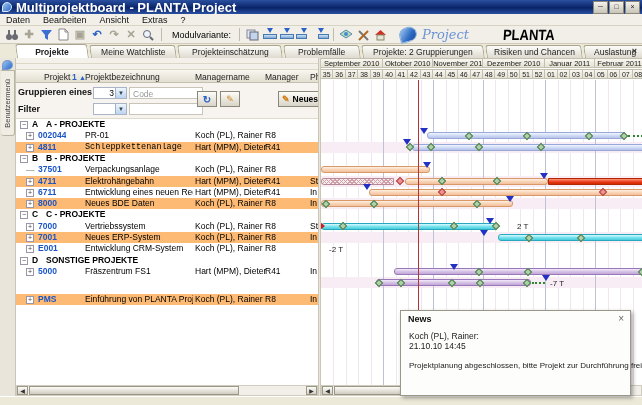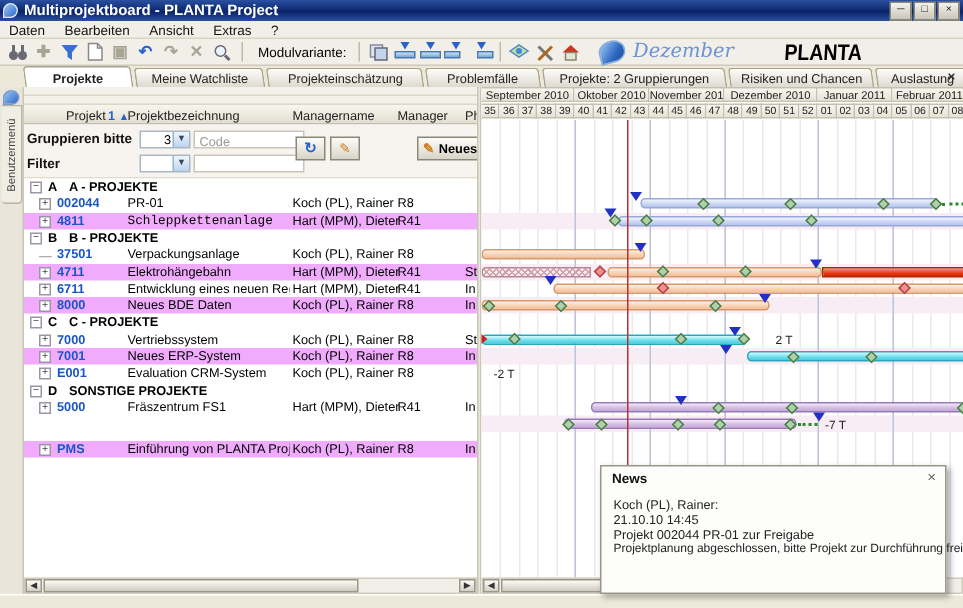--- a/index.html
+++ b/index.html
@@ -3,21 +3,21 @@
 <meta charset="utf-8">
 <style>
   html,body{margin:0;padding:0;}
   body{font-family:"Liberation Sans",sans-serif;background:#d4d0c8;}
   #screen{position:relative;width:642px;height:405px;overflow:hidden;background:#ece9d8;font-size:9px;color:#000;}
 
   
   #titlebar{position:absolute;left:0;top:0;width:642px;height:14px;
     background:linear-gradient(180deg,#2a50a0 0%,#0a246a 55%,#2a50a0 100%);
     color:#fff;display:flex;align-items:center;padding:0 2px;box-sizing:border-box;}
-  #titlebar .ttl{font-size:10px;font-weight:bold;margin-left:4px;white-space:nowrap;text-align:center;}
+  #titlebar .ttl{font-size:13px;font-weight:bold;margin-left:4px;white-space:nowrap;text-align:center;}
   .appswirl{width:10px;height:10px;border-radius:50% 50% 50% 0;background:linear-gradient(135deg,#9cc4f0,#2a6acc);border:1px solid #dce8fa;box-sizing:border-box;}
   .winbtns{margin-left:auto;display:flex;gap:1px;}
   .winbtn{width:13px;height:11px;background:linear-gradient(180deg,#f4f2ec,#c8c4b8);border:1px solid #8a8878;font-size:7px;line-height:9px;text-align:center;color:#222;}
 
   
   #menubar{position:absolute;left:0;top:14px;width:642px;height:12px;background:#f1efe8;border-bottom:1px solid #d8d4c4;display:flex;align-items:center;padding-left:6px;box-sizing:border-box;}
   .menuitem{margin-right:13px;font-size:9px;color:#111;text-align:center;}
 
   
   #toolbar{position:absolute;left:0;top:26px;width:642px;height:18px;background:#f1efe8;border-bottom:1px solid #cfcaba;display:flex;align-items:center;padding-left:4px;box-sizing:border-box;}
@@ -60,21 +60,21 @@
   #controls{position:absolute;left:0;top:25px;width:302px;height:36px;background:#f7f3ef;border-bottom:1px solid #e0dccc;box-sizing:border-box;}
   .ctl-label{position:absolute;font-weight:bold;font-size:9px;color:#111;}
   .spinbox{position:absolute;width:34px;height:12px;background:#fff;border:1px solid #aab4c4;font-size:8.5px;text-align:right;box-sizing:border-box;padding-right:12px;line-height:11px;}
   .spinarr{position:absolute;right:0;top:0;width:10px;height:10px;background:linear-gradient(180deg,#eef6fe,#bcd4ee);border-left:1px solid #9ab4cc;font-size:6px;text-align:center;line-height:10px;color:#345;}
   .ctl-field{position:absolute;width:74px;height:12px;background:#fff;border:1px solid #c8c4b8;font-size:8.5px;color:#999;box-sizing:border-box;padding:1px 3px;line-height:10px;}
   .sqbtn{position:absolute;width:20px;height:16px;background:linear-gradient(180deg,#fdfcf8,#d8d4c8);border:1px solid #8a8878;display:flex;align-items:center;justify-content:center;font-size:10px;box-sizing:border-box;}
   #neues-btn{position:absolute;width:44px;height:16px;background:linear-gradient(180deg,#fdfcf8,#d8d4c8);border:1px solid #8a8878;display:flex;align-items:center;font-size:8.5px;font-weight:bold;box-sizing:border-box;padding-left:3px;gap:3px;}
   .pencil{color:#d08018;font-size:9px;}
   #tbody{position:absolute;left:0;top:61px;width:302px;height:266px;background:#fff;}
   .trow{position:absolute;left:0;width:302px;height:11.3px;box-sizing:border-box;}
-  .trow.pink{background:#f0abfc;}
+  .trow.pink{background:#fdba74;}
   .cell{position:absolute;top:1px;white-space:nowrap;overflow:hidden;font-size:8.5px;line-height:9.5px;}
   .pid{color:#1a55c8;font-weight:bold;}
   .grp{font-weight:bold;color:#000;}
   .expbox{position:absolute;top:2px;width:8px;height:8px;background:#fff;border:1px solid #9a96a8;box-sizing:border-box;font-size:7px;line-height:6px;text-align:center;color:#444;}
   .treedash{position:absolute;top:1px;color:#888;font-size:8.5px;}
 
   
   #splitter{position:absolute;left:318px;top:0;width:3px;height:338px;background:#e9e5da;border-left:1px solid #cac6b6;border-right:1px solid #cac6b6;box-sizing:border-box;}
 
   
@@ -223,21 +223,21 @@
         </svg>
     </span>
     <span class="tico">
       <svg width="13" height="12" viewBox="0 0 13 12">
           <polygon points="1,6 6.5,1 12,6" fill="#cc3322"></polygon>
           <rect x="3" y="6" width="7" height="5" fill="#e8e4d8" stroke="#886"></rect>
         </svg>
     </span>
     <span id="project-logo">
       <span class="swirl"></span>
-      <span class="ptxt">Dezember</span>
+      <span class="ptxt">Project</span>
     </span>
     <span id="planta-logo">PLANTA</span>
   </div>
 
   <div id="tabsrow">
     <div class="tab active" style="left:16px;width:72px;">
         <span>Projekte</span>
       </div>
     <div class="tab" style="left:90px;width:86px;">
         <span>Meine Watchliste</span>
@@ -274,21 +274,21 @@
       <div class="spacerband" style="top:6px;"></div>
       <div id="theader">
         <span class="h" style="left:28px;">Projekt</span>
         <span class="h" style="left:56px;"><span class="sortbadge">1</span> <span class="sortarr">▲</span></span>
         <span class="h" style="left:69px;">Projektbezeichnung</span>
         <span class="h" style="left:179px;">Managername</span>
         <span class="h" style="left:249px;">Manager</span>
         <span class="h" style="left:294px;">Ph</span>
       </div>
       <div id="controls">
-        <span class="ctl-label" style="left:2px;top:4px;">Gruppieren bitte</span>
+        <span class="ctl-label" style="left:2px;top:4px;">Gruppieren eines</span>
         <span class="spinbox" style="left:77px;top:4px;">
           <span>3</span><span class="spinarr">▼</span>
         </span>
         <span class="ctl-field" style="left:113px;top:4px;">Code</span>
         <span class="ctl-label" style="left:2px;top:21px;">Filter</span>
         <span class="spinbox" style="left:77px;top:20px;">
           <span></span><span class="spinarr">▼</span>
         </span>
         <span class="ctl-field" style="left:113px;top:20px;"></span>
         <span class="sqbtn" style="left:181px;top:8px;color:#2b62c8;font-weight:bold;">
@@ -378,21 +378,21 @@
             <div class="expbox" style="left: 10px;">+</div>
             <div class="cell pid" style="left: 22px;">7001</div>
             <div class="cell" style="left: 69px; width: 108px;">Neues ERP-System</div>
             <div class="cell" style="left: 179px;">Koch (PL), Rainer</div>
             <div class="cell" style="left: 249px;">R8</div>
             <div class="cell" style="left: 294px;">In</div>
           </div>
           <div class="trow" style="top: 124.3px;">
             <div class="expbox" style="left: 10px;">+</div>
             <div class="cell pid" style="left: 22px;">E001</div>
-            <div class="cell" style="left: 69px; width: 108px;">Evaluation CRM-System</div>
+            <div class="cell" style="left: 69px; width: 108px;">Entwicklung CRM-System</div>
             <div class="cell" style="left: 179px;">Koch (PL), Rainer</div>
             <div class="cell" style="left: 249px;">R8</div>
             <div class="cell" style="left: 294px;"></div>
           </div>
           <div class="trow" style="top: 135.6px;">
             <div class="expbox" style="left: 4px;">−</div>
             <div class="cell grp" style="left: 16px;">D</div>
             <div class="cell grp" style="left: 30px;">SONSTIGE PROJEKTE</div>
           </div>
           <div class="trow" style="top: 146.9px;">
@@ -560,17 +560,16 @@
     </div>
   </div>
 
   <div id="statusbar"></div>
 
   <div id="news">
     <span class="ntitle">News</span>
     <span class="nclose">×</span>
     <span class="nline" style="top:20px;">Koch (PL), Rainer:</span>
     <span class="nline" style="top:30px;">21.10.10 14:45</span>
-    <span class="nline" style="top:40px;">Projekt 002044 PR-01 zur Freigabe</span>
     <span class="nline" style="top:50px;font-size:8px;">Projektplanung abgeschlossen, bitte Projekt zur Durchführung freigeben</span>
   </div>
 
 </div>
 
 </body></html>

